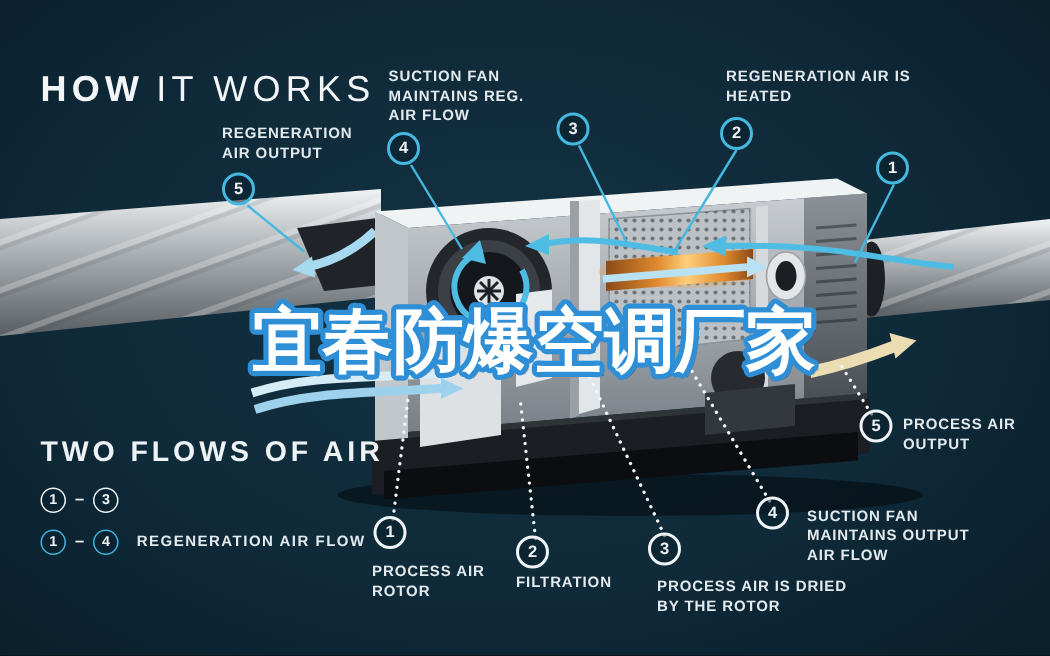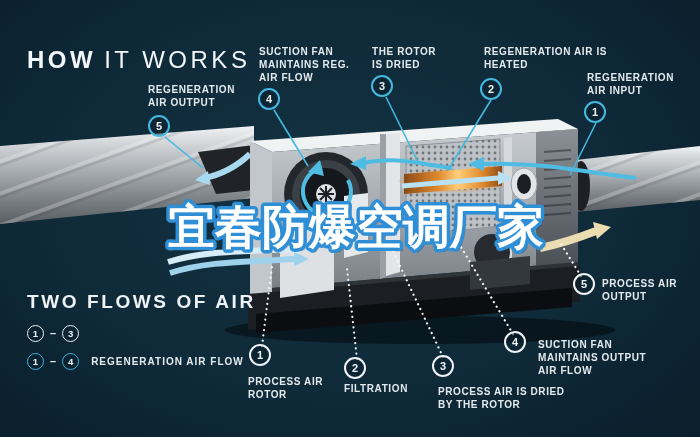--- a/index.html
+++ b/index.html
@@ -178,23 +178,21 @@
     <text x="359" y="246" text-anchor="middle" font-size="47" font-weight="bold" font-family="sans-serif" fill="rgba(10,40,80,0.35)">宜春防爆空调厂家</text>
     <text x="356" y="243" text-anchor="middle" font-size="47" font-weight="bold" font-family="sans-serif" fill="#ffffff" stroke="#2f8fd6" stroke-width="7" stroke-linejoin="round" paint-order="stroke">宜春防爆空调厂家</text>
   </svg>
 
   <div class="title">
     <span class="b">HOW</span><span class="l">IT WORKS</span>
   </div>
 
   <div class="callout-label" style="left:148px;top:83px;width:100px;">REGENERATION AIR OUTPUT</div>
   <div class="callout-label" style="left:259px;top:45px;width:92px;">SUCTION FAN MAINTAINS REG. AIR FLOW</div>
-  <div class="callout-label" style="left:372px;top:45px;width:72px;">THE ROTOR IS DRIED</div>
   <div class="callout-label" style="left:484px;top:45px;width:125px;">REGENERATION AIR IS HEATED</div>
-  <div class="callout-label" style="left:587px;top:71px;width:100px;">REGENERATION AIR INPUT</div>
 
   <div class="marker cyan" style="left:148px;top:115px;">5</div>
   <div class="marker cyan" style="left:258px;top:88px;">4</div>
   <div class="marker cyan" style="left:371px;top:75px;">3</div>
   <div class="marker cyan" style="left:480px;top:78px;">2</div>
   <div class="marker cyan" style="left:584px;top:101px;">1</div>
 
   <div class="callout-label" style="left:248px;top:375px;width:85px;">PROCESS AIR ROTOR</div>
   <div class="callout-label" style="left:344px;top:382px;width:90px;">FILTRATION</div>
   <div class="callout-label" style="left:438px;top:385px;width:140px;">PROCESS AIR IS DRIED BY THE ROTOR</div>

